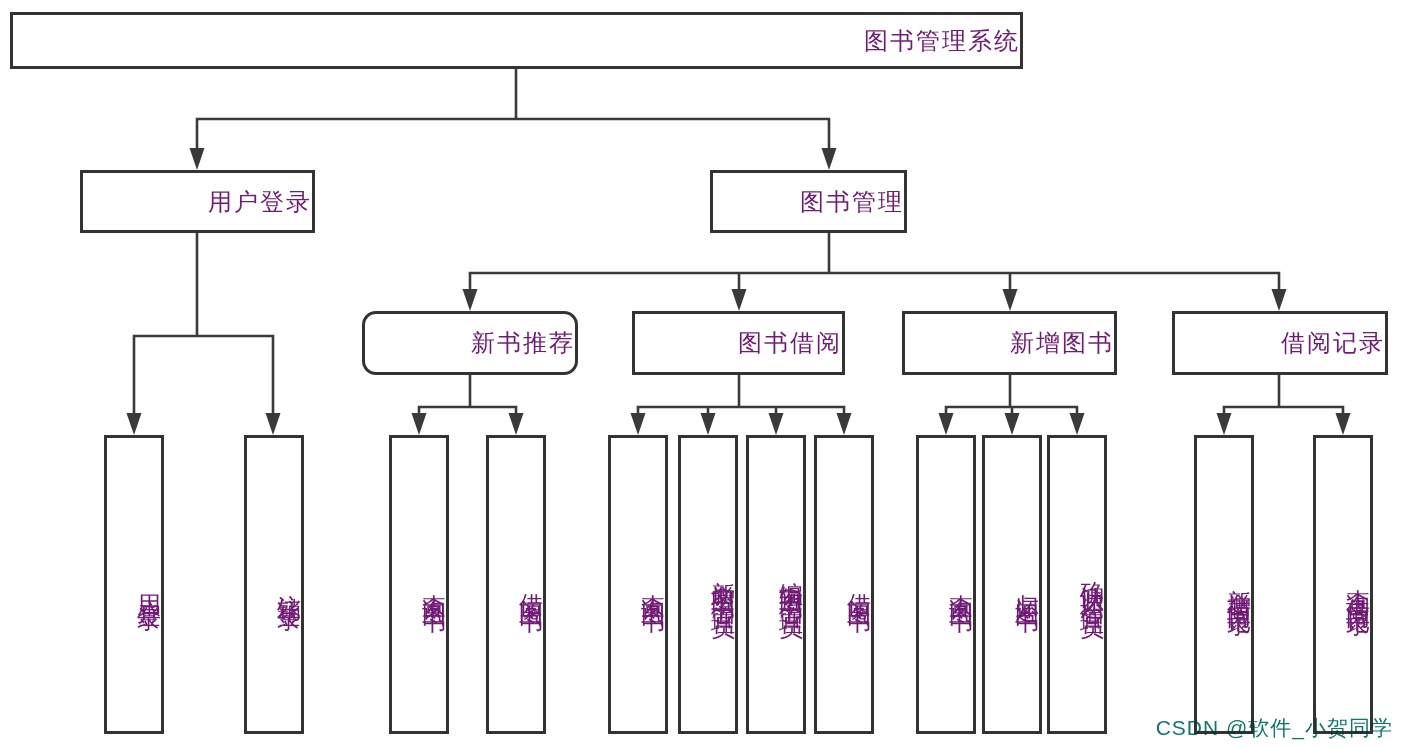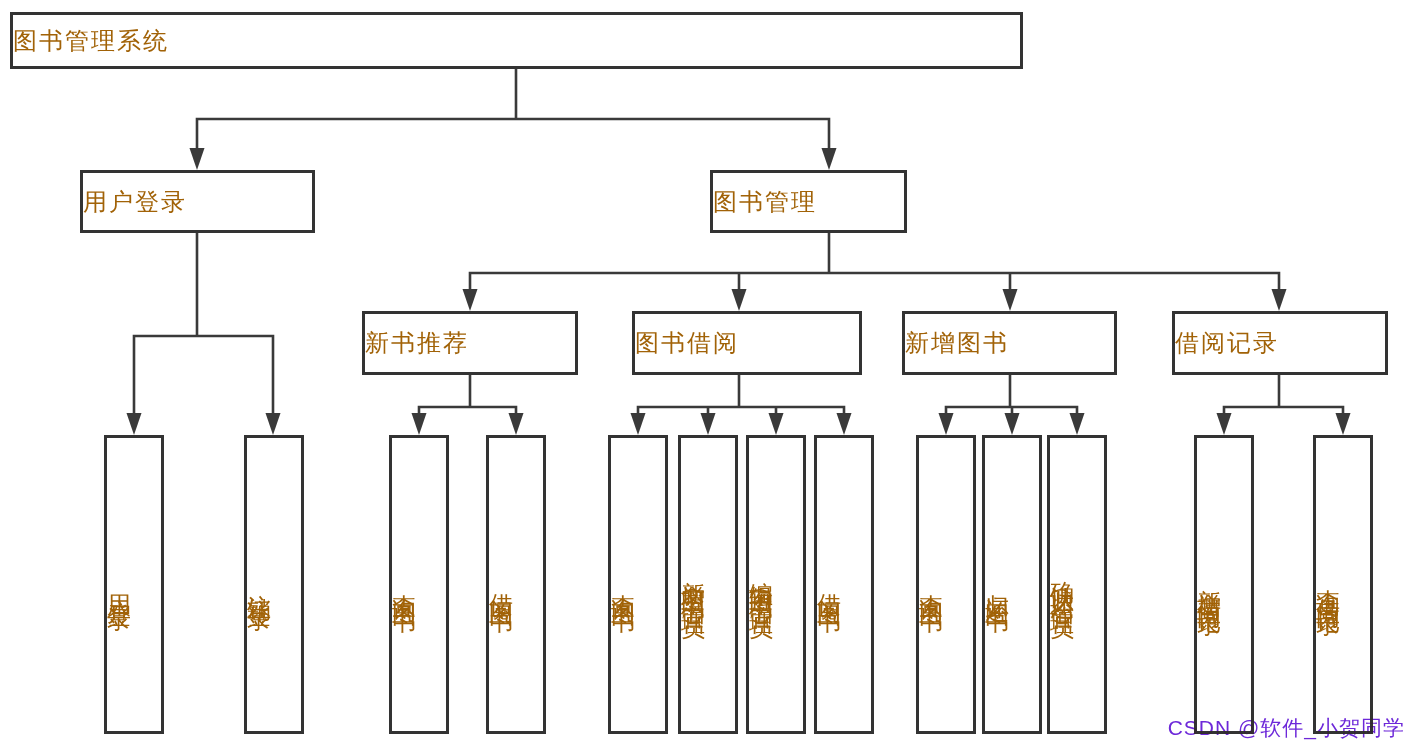--- a/index.html
+++ b/index.html
@@ -19,60 +19,60 @@
     position: absolute;
     left: 0;
     top: 0;
     z-index: 1;
   }
   .box {
     position: absolute;
     box-sizing: border-box;
     background: #ffffff;
     border: 3px solid #333333;
-    color: #a16207;
+    color: #701a75;
     display: flex;
     align-items: center;
-    justify-content: flex-start;
+    justify-content: flex-end;
     z-index: 2;
   }
   .hlabel {
     font-size: 24px;
     letter-spacing: 2px;
     white-space: nowrap;
   }
   .root-box   { left: 10px;  top: 12px;  width: 1013px; height: 57px; }
   .l2a        { left: 80px;  top: 170px; width: 235px;  height: 63px; }
   .l2b        { left: 710px; top: 170px; width: 197px;  height: 63px; }
   .l3         { top: 311px;  height: 64px; }
-  .l3a        { left: 362px;  width: 216px; }
-  .l3b        { left: 632px;  width: 230px; }
+  .l3a        { left: 362px;  width: 216px; border-radius: 14px; }
+  .l3b        { left: 632px;  width: 213px; }
   .l3c        { left: 902px;  width: 215px; }
   .l3d        { left: 1172px; width: 216px; }
   .leaf {
     top: 435px;
     height: 299px;
     width: 60px;
     border-width: 3px;
   }
   .vlabel {
     writing-mode: vertical-rl;
     text-orientation: mixed;
     font-size: 24px;
     letter-spacing: 5px;
     line-height: 1;
     white-space: nowrap;
   }
   .watermark {
     position: absolute;
     top: 714px;
-    right: 0;
+    right: 12px;
     font-size: 21px;
     letter-spacing: 1px;
-    color: #6d28d9;
+    color: #0f766e;
     z-index: 5;
     mix-blend-mode: darken;
     white-space: nowrap;
   }
 </style>
 </head>
 <body>
 
 <div class="canvas">
 

